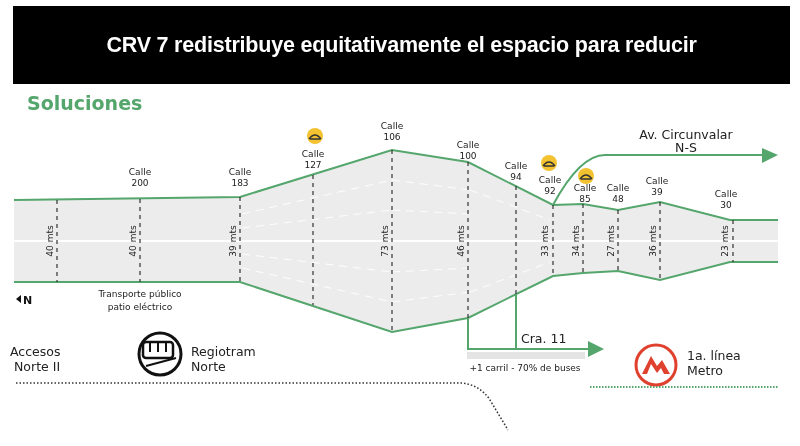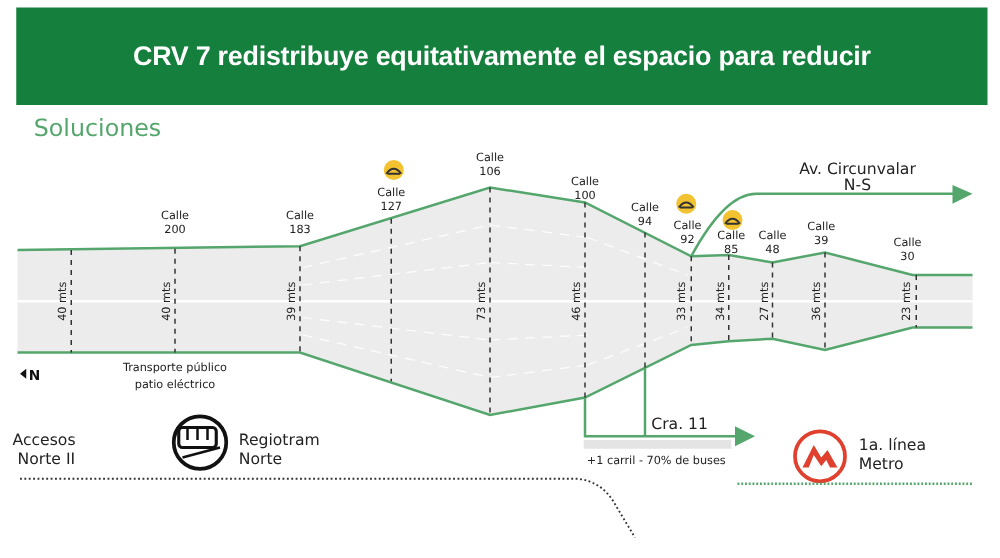--- a/index.html
+++ b/index.html
@@ -1,18 +1,18 @@
 <!DOCTYPE html>
 <html><head>
   <meta charset="utf-8">
   <style>
     html, body { margin:0; padding:0; background:#ffffff; }
     body { width:800px; height:446px; position:relative; overflow:hidden; font-family:"DejaVu Sans", sans-serif; }
-    .banner { position:absolute; left:13px; top:6px; width:777px; height:78px; background:#15803d; color:#fff; display:flex; flex-direction:column; justify-content:center; align-items:center; font-family:"Liberation Sans", sans-serif; font-weight:bold; font-size:21.5px; line-height:29px; letter-spacing:-0.2px; }
-    .section-title { position:absolute; left:27px; top:92px; color:#54a66c; font-weight:normal; font-size:19px; font-family:"DejaVu Sans", sans-serif; }
+    .banner { position:absolute; left:13px; top:6px; width:777px; height:78px; background:#000000; color:#fff; display:flex; flex-direction:column; justify-content:center; align-items:center; font-family:"Liberation Sans", sans-serif; font-weight:bold; font-size:21.5px; line-height:29px; letter-spacing:-0.2px; }
+    .section-title { position:absolute; left:27px; top:92px; color:#54a66c; font-weight:bold; font-size:19px; font-family:"DejaVu Sans", sans-serif; }
     svg.diagram { position:absolute; left:0; top:0; }
     .lbl { font-family:"DejaVu Sans", sans-serif; font-size:9px; fill:#222; text-anchor:middle; }
     .big { font-family:"DejaVu Sans", sans-serif; font-size:12.5px; fill:#222; }
     .w { font-family:"DejaVu Sans", sans-serif; font-size:9px; fill:#222; }
   </style>
 </head>
 <body>
 
 <div class="banner">
   <div>CRV 7 redistribuye equitativamente el espacio para reducir</div>

